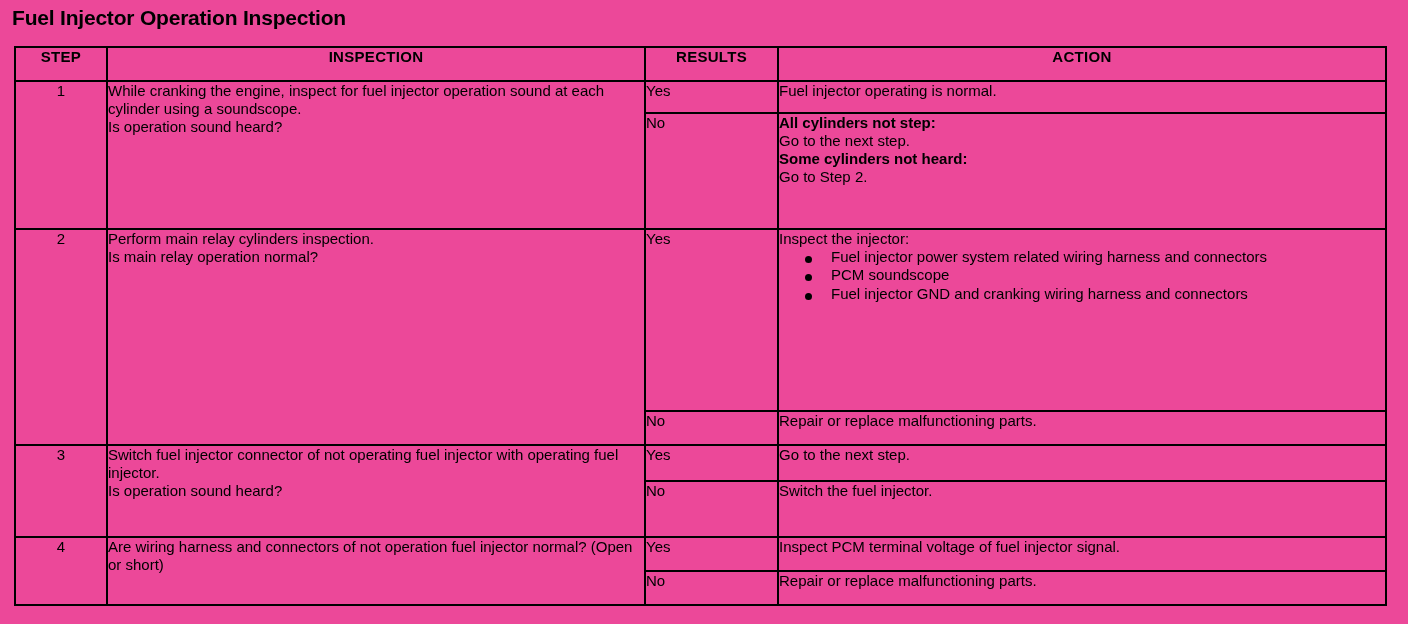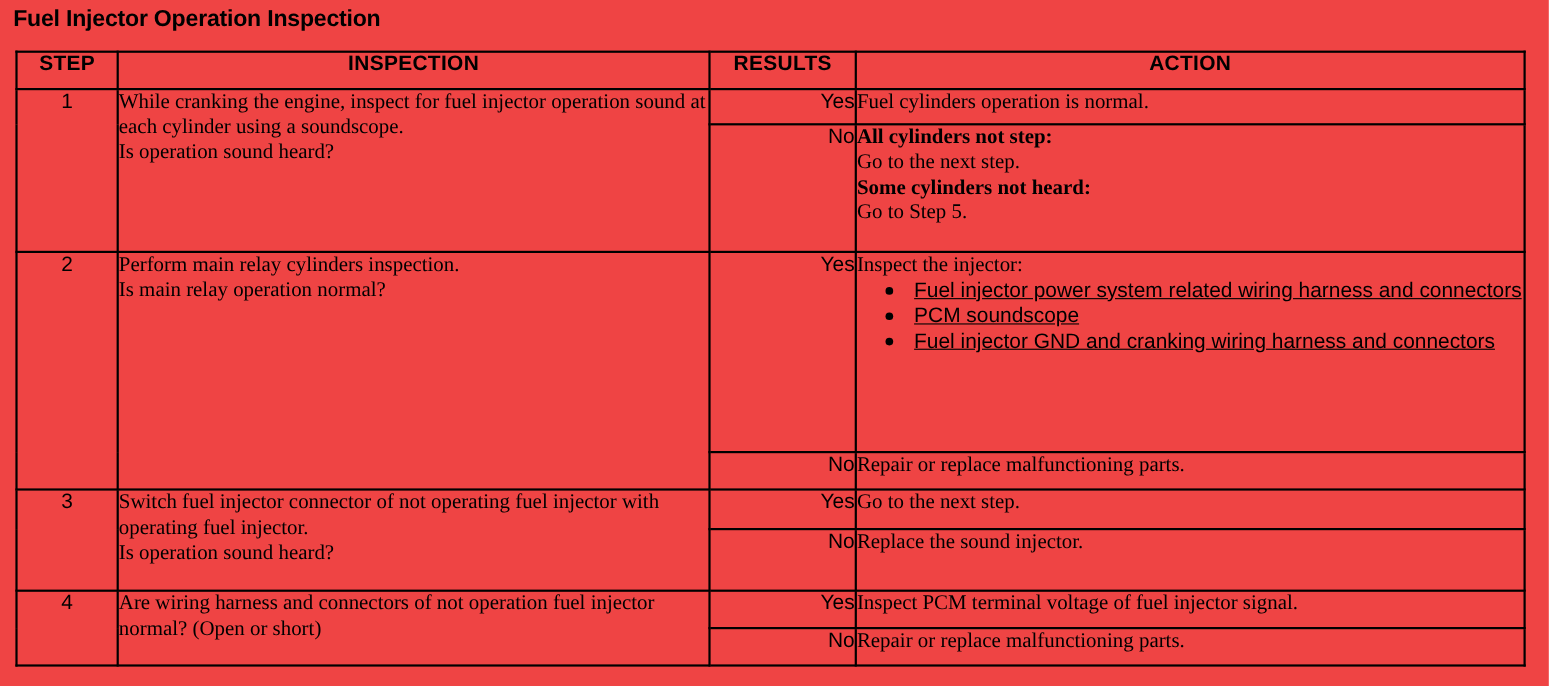--- a/index.html
+++ b/index.html
@@ -11,21 +11,21 @@
     width: 1408px;
     height: 624px;
     font-family: "Liberation Sans", sans-serif;
     color: #000000;
     overflow: hidden;
   }
   #page {
     position: relative;
     width: 1408px;
     height: 624px;
-    background: #ef4444;
+    background: #ec4899;
   }
   .page-title {
     position: absolute;
     left: 12px;
     top: 6px;
     font-size: 21px;
     font-weight: bold;
     letter-spacing: -0.2px;
     white-space: nowrap;
   }
@@ -35,21 +35,21 @@
     top: 46px;
     width: 1371px;
     border-collapse: collapse;
     table-layout: fixed;
   }
   table.inspection-table td,
   table.inspection-table th {
     border: 2px solid #000000;
     vertical-align: top;
     padding: 0;
-    font-size: 19px;
+    font-size: 15px;
     line-height: 1.20;
   }
   thead th {
     text-align: center;
     font-weight: bold;
     font-size: 20px;
     height: 32px;
     padding: 3px 0 4px 0;
     vertical-align: middle;
     letter-spacing: 0.3px;
@@ -62,35 +62,34 @@
   td.step-cell {
     text-align: center;
     vertical-align: top;
     padding-top: 5px;
     font-size: 19px;
   }
   td.insp-cell {
     padding: 4px 6px 6px 8px;
   }
   td.res-cell {
-    text-align: right;
+    text-align: left;
     vertical-align: top;
     padding-top: 4px;
     font-size: 19px;
   }
   td.action-cell {
     padding: 4px 6px 6px 8px;
   }
-  .line { display: block; white-space: normal; font-family: Liberation Serif, serif; }
+  .line { display: block; white-space: normal; }
   .line.bold { font-weight: bold; }
   ul.bullet-list {
     margin: 0;
     padding: 0 0 0 26px;
     list-style: none;
-    text-decoration: underline;
   }
   ul.bullet-list li {
     position: relative;
     padding-left: 26px;
     margin: 0;
     line-height: 1.22;
   }
   ul.bullet-list li .dot {
     position: absolute;
     left: 0;
@@ -134,30 +133,30 @@
     <tbody>
 
       <tr>
         <td class="step-cell" rowspan="2">1</td>
         <td class="insp-cell" rowspan="2">
           <span class="line">While cranking the engine, inspect for fuel injector operation sound at each cylinder using a soundscope.</span>
           <span class="line">Is operation sound heard?</span>
         </td>
         <td class="res-cell r1-yes">Yes</td>
         <td class="action-cell r1-yes">
-          <span class="line">Fuel cylinders operation is normal.</span>
+          <span class="line">Fuel injector operating is normal.</span>
         </td>
       </tr>
       <tr>
         <td class="res-cell r1-no">No</td>
         <td class="action-cell r1-no">
           <span class="line bold">All cylinders not step:</span>
           <span class="line">Go to the next step.</span>
           <span class="line bold">Some cylinders not heard:</span>
-          <span class="line">Go to Step 5.</span>
+          <span class="line">Go to Step 2.</span>
         </td>
       </tr>
 
       <tr>
         <td class="step-cell" rowspan="2">2</td>
         <td class="insp-cell" rowspan="2">
           <span class="line">Perform main relay cylinders inspection.</span>
           <span class="line">Is main relay operation normal?</span>
         </td>
         <td class="res-cell r2-yes">Yes</td>
@@ -193,21 +192,21 @@
           <span class="line">Is operation sound heard?</span>
         </td>
         <td class="res-cell r3-yes">Yes</td>
         <td class="action-cell r3-yes">
           <span class="line">Go to the next step.</span>
         </td>
       </tr>
       <tr>
         <td class="res-cell r3-no">No</td>
         <td class="action-cell r3-no">
-          <span class="line">Replace the sound injector.</span>
+          <span class="line">Switch the fuel injector.</span>
         </td>
       </tr>
 
       <tr>
         <td class="step-cell" rowspan="2">4</td>
         <td class="insp-cell" rowspan="2">
           <span class="line">Are wiring harness and connectors of not operation fuel injector normal? (Open or short)</span>
         </td>
         <td class="res-cell r4-yes">Yes</td>
         <td class="action-cell r4-yes">

